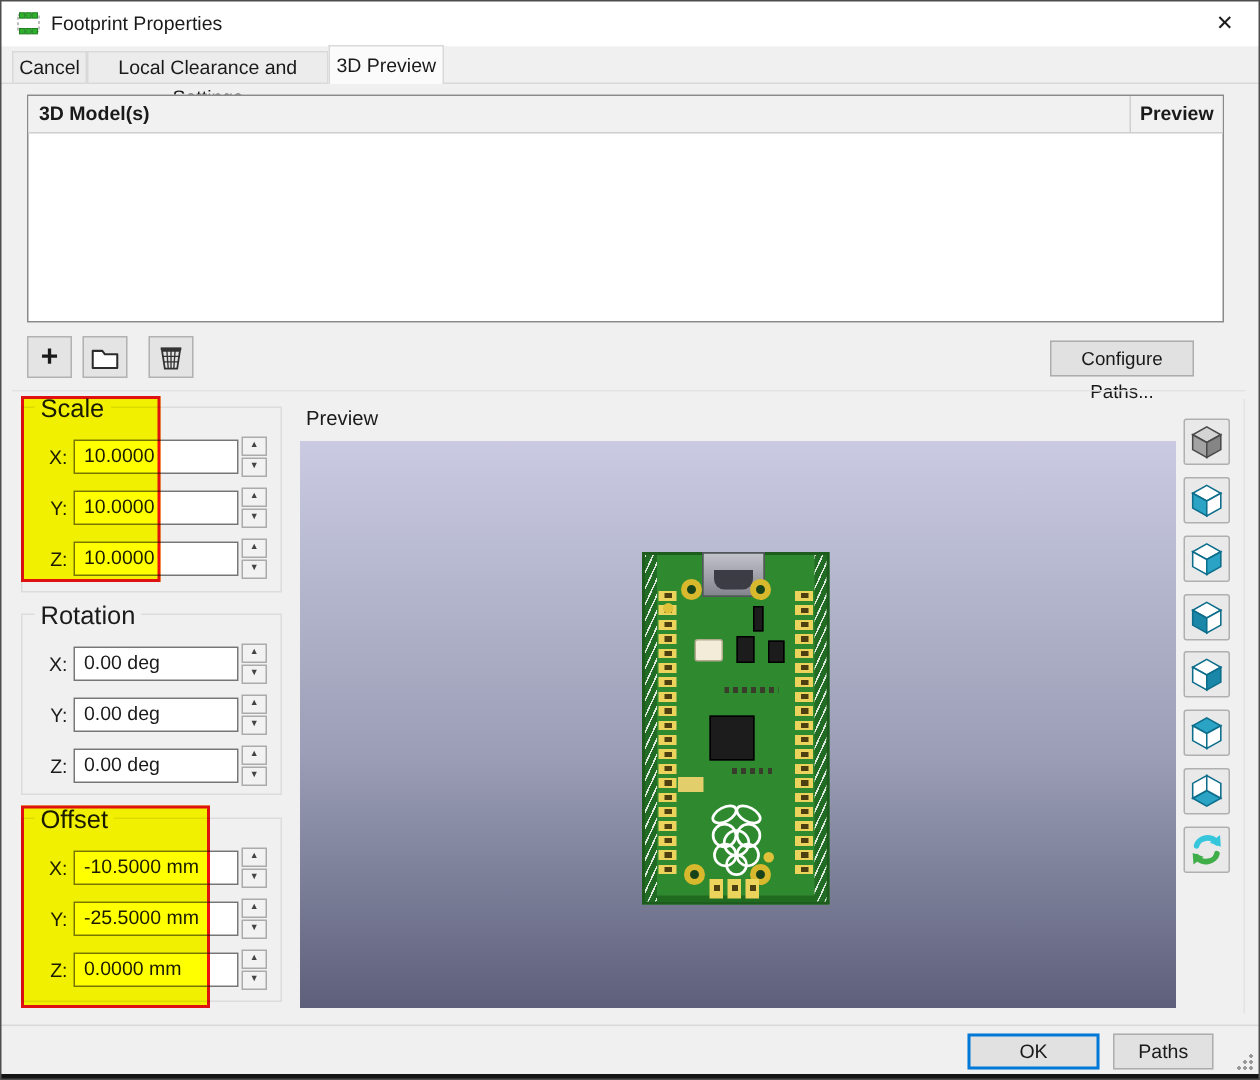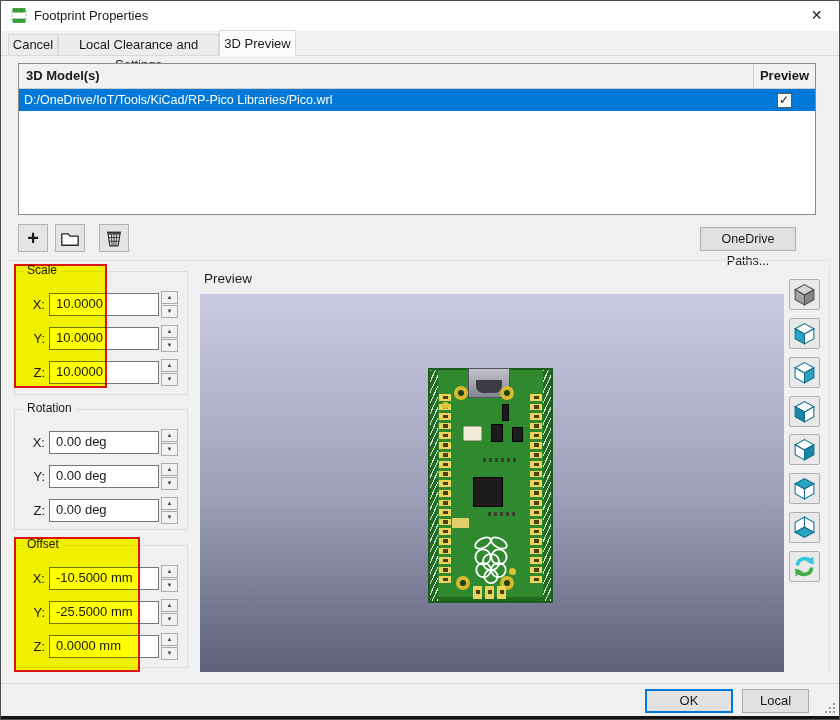--- a/index.html
+++ b/index.html
@@ -45,21 +45,21 @@
   .cfg-btn { position:absolute; left:700px; top:227px; width:96px; height:24px; line-height:22px; }
 
   .hline { position:absolute; left:8px; top:260px; width:822px; height:1px; background:#e3e3e3; }
   .vline { position:absolute; left:829px; top:266px; width:1px; height:410px; background:#e3e3e3; }
 
   
   .grp { position:absolute; left:14px; width:174px; border:1px solid #dcdcdc; }
   .grp-scale { top:271px; height:124px; }
   .grp-rotation { top:409px; height:121px; }
   .grp-offset { top:545px; height:123px; }
-  .legend { position:absolute; top:-9px; left:8px; padding:0 4px; background:#f0f0f0; font-size:12px; }
+  .legend { position:absolute; top:-9px; left:8px; padding:0 4px; background:#f0f0f0; font-size:17px; }
   .frow { position:absolute; left:0; width:174px; height:27px; }
   .frow.r1 { top:19px; } .frow.r2 { top:53px; } .frow.r3 { top:87px; }
   .frow .lbl { position:absolute; left:0; top:6px; width:30px; text-align:right; font-size:13px; }
   .frow .field { position:absolute; left:34px; top:2px; width:110px; height:23px; background:#ffffff;
                  border:1px solid #767676; font-size:13px; padding:2px 0 0 6px; }
   .spin { position:absolute; left:146px; top:0; width:17px; height:27px; }
   .spin .sb { position:absolute; left:0; width:17px; height:13px; background:#f2f2f2; border:1px solid #ababab;
               font-size:6px; line-height:11px; text-align:center; color:#444; }
   .spin .up { top:0; } .spin .dn { top:14px; }
 
@@ -154,46 +154,38 @@
   </div>
   <div class="tab tab-3d active">
     <span>3D Preview</span>
   </div>
 
   <div class="model-table">
     <div class="mt-header">
       <div class="mt-h-name">3D Model(s)</div>
       <div class="mt-h-preview">Preview</div>
     </div>
-    <div class="mt-row">
-      <div class="mt-path">D:/OneDrive/IoT/Tools/KiCad/RP-Pico Libraries/Pico.wrl</div>
-      <div class="mt-prev-cell">
-        <div class="checkbox">
-          <span>✓</span>
-        </div>
-      </div>
-    </div>
   </div>
 
   <div class="sbtn sbtn-add">
     <span>+</span>
   </div>
   <div class="sbtn sbtn-folder">
     <svg width="22" height="20" viewBox="0 0 24 22">
       <path d="M3,6.5 h7 l2,2.5 h9 v10 h-18 z" fill="#fdfdfd" stroke="#2b2b2b" stroke-width="1.5" stroke-linejoin="round"></path>
     </svg>
   </div>
   <div class="sbtn sbtn-trash">
     <svg width="22" height="22" viewBox="0 0 24 24">
       <rect x="4.5" y="5" width="15" height="2" fill="#333"></rect>
       <path d="M5.5,7.5 L7.5,20.5 H16.5 L18.5,7.5 Z" fill="none" stroke="#333" stroke-width="1.3"></path>
       <path d="M9,7.5 L10,20.5 M12,7.5 V20.5 M15,7.5 L14,20.5 M6.1,11.5 H17.9 M6.7,15.5 H17.3" stroke="#333" stroke-width="1"></path>
     </svg>
   </div>
-  <div class="btn cfg-btn">OneDrive Paths...</div>
+  <div class="btn cfg-btn">Configure Paths...</div>
 
   <div class="hline"></div>
   <div class="vline"></div>
 
   <div class="grp grp-scale">
     <span class="legend">Scale</span>
     <div class="frow r1">
       <span class="lbl">X:</span>
       <div class="field">10.0000</div>
       <div class="spin">
@@ -370,19 +362,19 @@
         <path d="M5.5,9.5 A 7,6 0 0 1 18.5,7.5" stroke="#35c6dc" stroke-width="3.6"></path>
         <polygon points="20.5,2.5 21,10 14,7.5" fill="#35c6dc"></polygon>
         <path d="M18.5,14.5 A 7,6 0 0 1 5.5,16.5" stroke="#3fae49" stroke-width="3.6"></path>
         <polygon points="3.5,21.5 3,14 10,16.5" fill="#3fae49"></polygon>
       </g>
     </svg>
   </div>
 
   <div class="footline"></div>
   <div class="btn ok-btn">OK</div>
-  <div class="btn cancel-btn">Local</div>
+  <div class="btn cancel-btn">Paths</div>
   <div class="grip"></div>
   <div class="edge-strip"></div>
 
   <div class="hl hl-scale"></div>
   <div class="hl hl-offset"></div>
 </div>
 
 </body></html>

